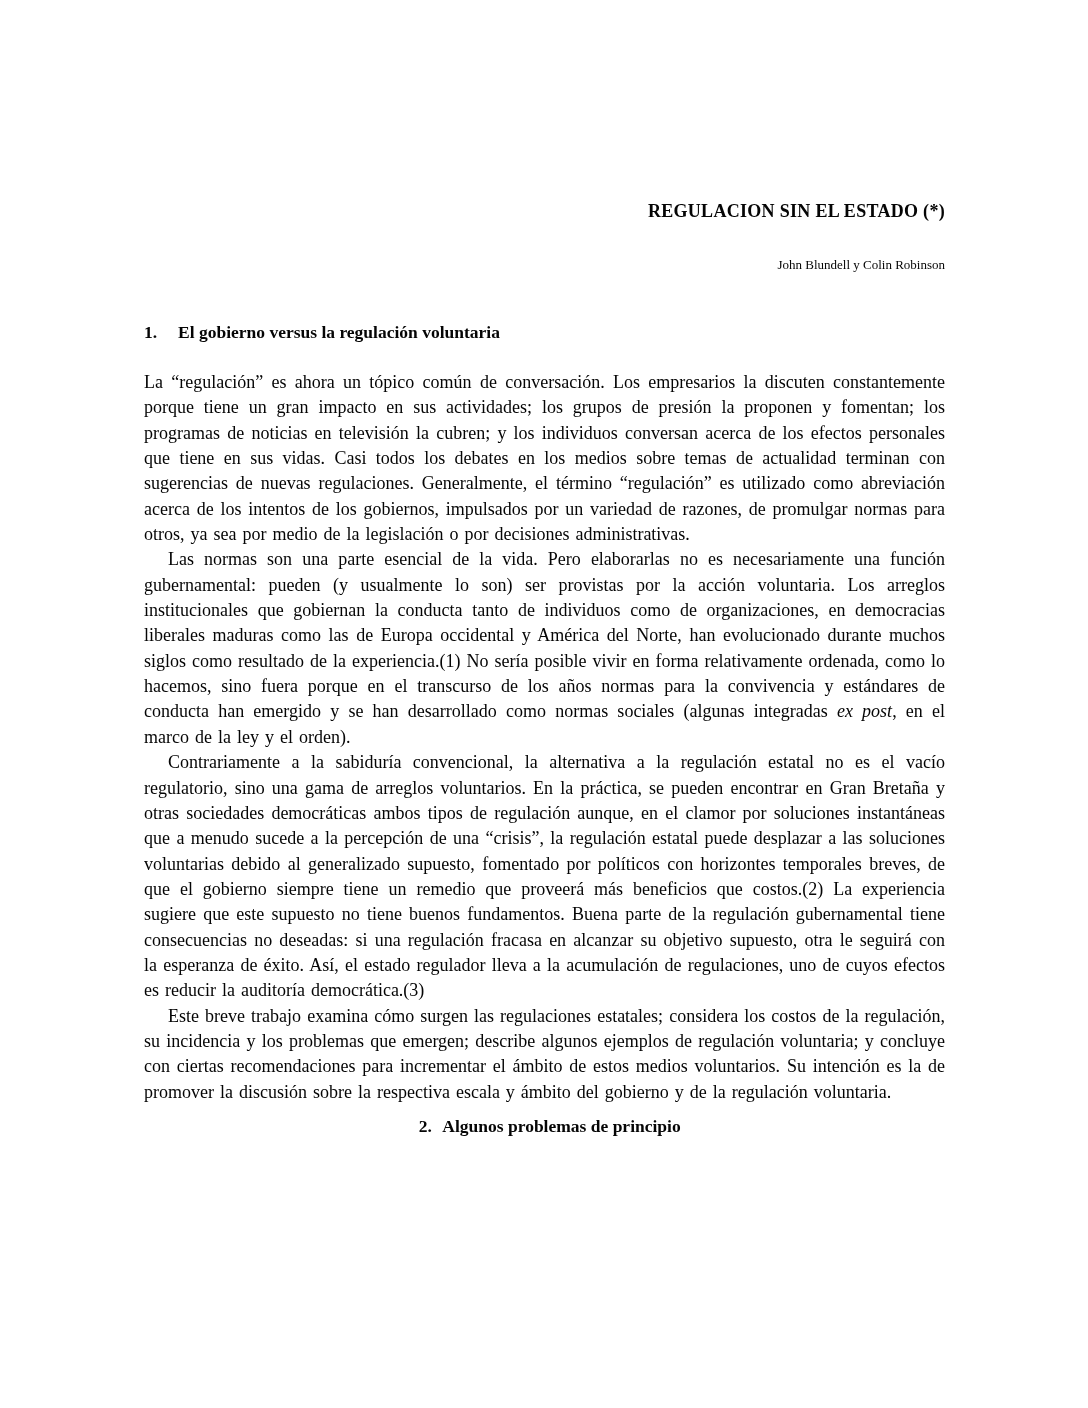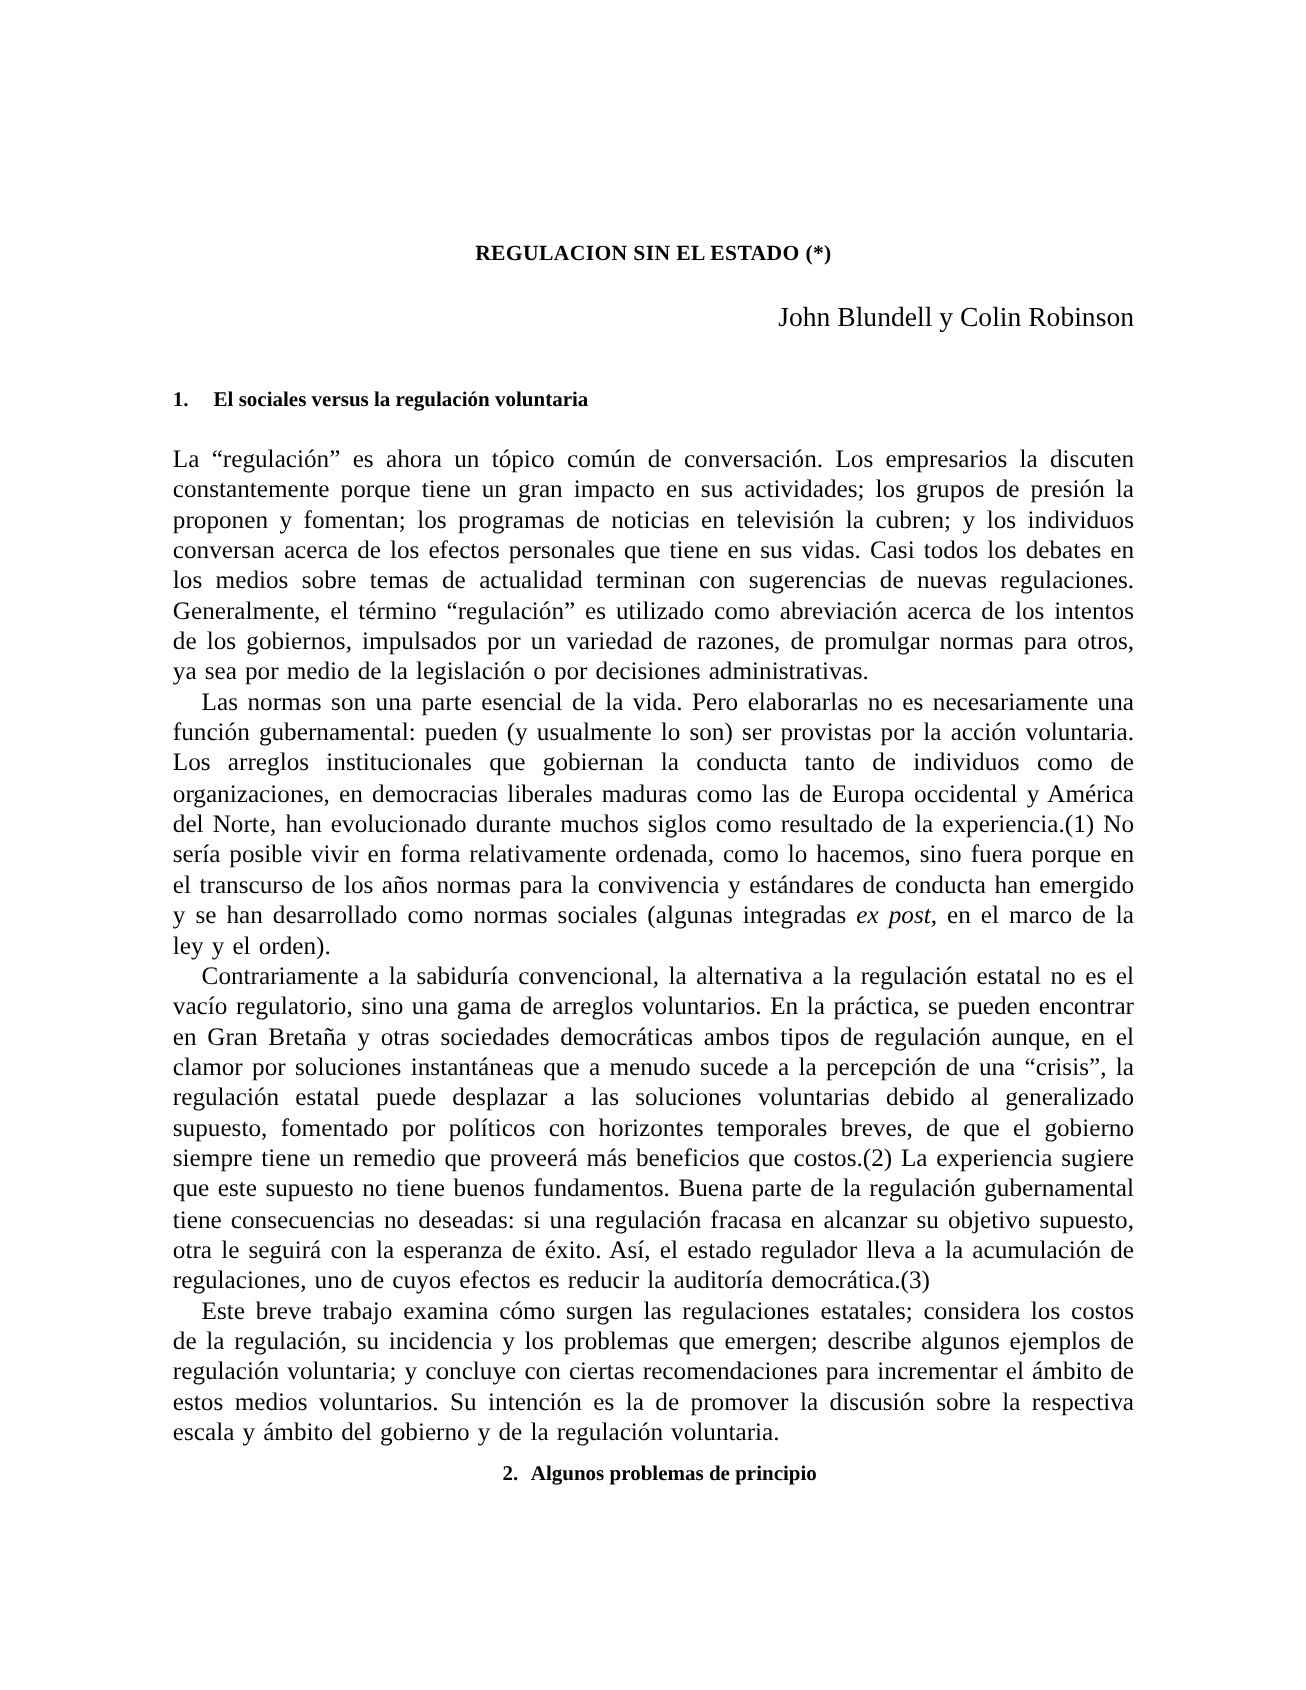--- a/index.html
+++ b/index.html
@@ -14,30 +14,30 @@
     background: #ffffff;
     overflow: hidden;
     font-family: "Liberation Serif", "DejaVu Serif", serif;
     color: #050505;
   }
   .content {
     padding: 0 143px 0 144px;
   }
   .doc-title {
     margin: 199px 0 0 0;
-    text-align: center;
+    text-align: right;
     font-size: 18px;
     font-weight: bold;
     line-height: 25px;
     letter-spacing: 0.3px;
   }
   .byline {
     margin: 28px 0 0 0;
     text-align: right;
-    font-size: 23px;
+    font-size: 13px;
     line-height: 25px;
   }
   .sec-heading {
     margin: 43px 0 0 0;
     font-size: 17.5px;
     font-weight: bold;
     line-height: 25px;
   }
   .sec-heading .sec-num {
     display: inline-block;
@@ -46,42 +46,42 @@
   .sec-heading.second {
     margin-top: 9px;
     text-align: center;
   }
   .body-text {
     margin: 25px 0 0 0;
   }
   .para {
     margin: 0;
     text-align: justify;
-    font-size: 21px;
+    font-size: 18px;
     line-height: 25.35px;
     word-spacing: 1.5px;
   }
   .para.indent {
     text-indent: 24px;
   }
   .para i {
   }
 </style>
 </head>
 <body>
 
 <div class="page">
   <div class="content">
 
     <div class="doc-title">REGULACION SIN EL ESTADO (*)</div>
 
     <div class="byline">John Blundell y Colin Robinson</div>
 
     <div class="sec-heading">
-      <span class="sec-num">1.</span><span>El sociales versus la regulación voluntaria</span>
+      <span class="sec-num">1.</span><span>El gobierno versus la regulación voluntaria</span>
     </div>
 
     <div class="body-text">
         <p class="para"><span>La “regulación” es ahora un tópico común de conversación. Los empresarios la discuten constantemente porque tiene un gran impacto en sus actividades; los grupos de presión la proponen y fomentan; los programas de noticias en televisión la cubren; y los individuos conversan acerca de los efectos personales que tiene en sus vidas. Casi todos los debates en los medios sobre temas de actualidad terminan con sugerencias de nuevas regulaciones. Generalmente, el término “regulación” es utilizado como abreviación acerca de los intentos de los gobiernos, impulsados por un variedad de razones, de promulgar normas para otros, ya sea por medio de la legislación o por decisiones administrativas.</span></p>
         <p class="para indent"><span>Las normas son una parte esencial de la vida. Pero elaborarlas no es necesariamente una función gubernamental: pueden (y usualmente lo son) ser provistas por la acción voluntaria. Los arreglos institucionales que gobiernan la conducta tanto de individuos como de organizaciones, en democracias liberales maduras como las de Europa occidental y América del Norte, han evolucionado durante muchos siglos como resultado de la experiencia.(1) No sería posible vivir en forma relativamente ordenada, como lo hacemos, sino fuera porque en el transcurso de los años normas para la convivencia y estándares de conducta han emergido y se han desarrollado como normas sociales (algunas integradas </span><i>ex post</i><span>, en el marco de la ley y el orden).</span></p>
         <p class="para indent"><span>Contrariamente a la sabiduría convencional, la alternativa a la regulación estatal no es el vacío regulatorio, sino una gama de arreglos voluntarios. En la práctica, se pueden encontrar en Gran Bretaña y otras sociedades democráticas ambos tipos de regulación aunque, en el clamor por soluciones instantáneas que a menudo sucede a la percepción de una “crisis”, la regulación estatal puede desplazar a las soluciones voluntarias debido al generalizado supuesto, fomentado por políticos con horizontes temporales breves, de que el gobierno siempre tiene un remedio que proveerá más beneficios que costos.(2) La experiencia sugiere que este supuesto no tiene buenos fundamentos. Buena parte de la regulación gubernamental tiene consecuencias no deseadas: si una regulación fracasa en alcanzar su objetivo supuesto, otra le seguirá con la esperanza de éxito. Así, el estado regulador lleva a la acumulación de regulaciones, uno de cuyos efectos es reducir la auditoría democrática.(3)</span></p>
         <p class="para indent"><span>Este breve trabajo examina cómo surgen las regulaciones estatales; considera los costos de la regulación, su incidencia y los problemas que emergen; describe algunos ejemplos de regulación voluntaria; y concluye con ciertas recomendaciones para incrementar el ámbito de estos medios voluntarios. Su intención es la de promover la discusión sobre la respectiva escala y ámbito del gobierno y de la regulación voluntaria.</span></p>
       </div>
 
     <div class="sec-heading second">

